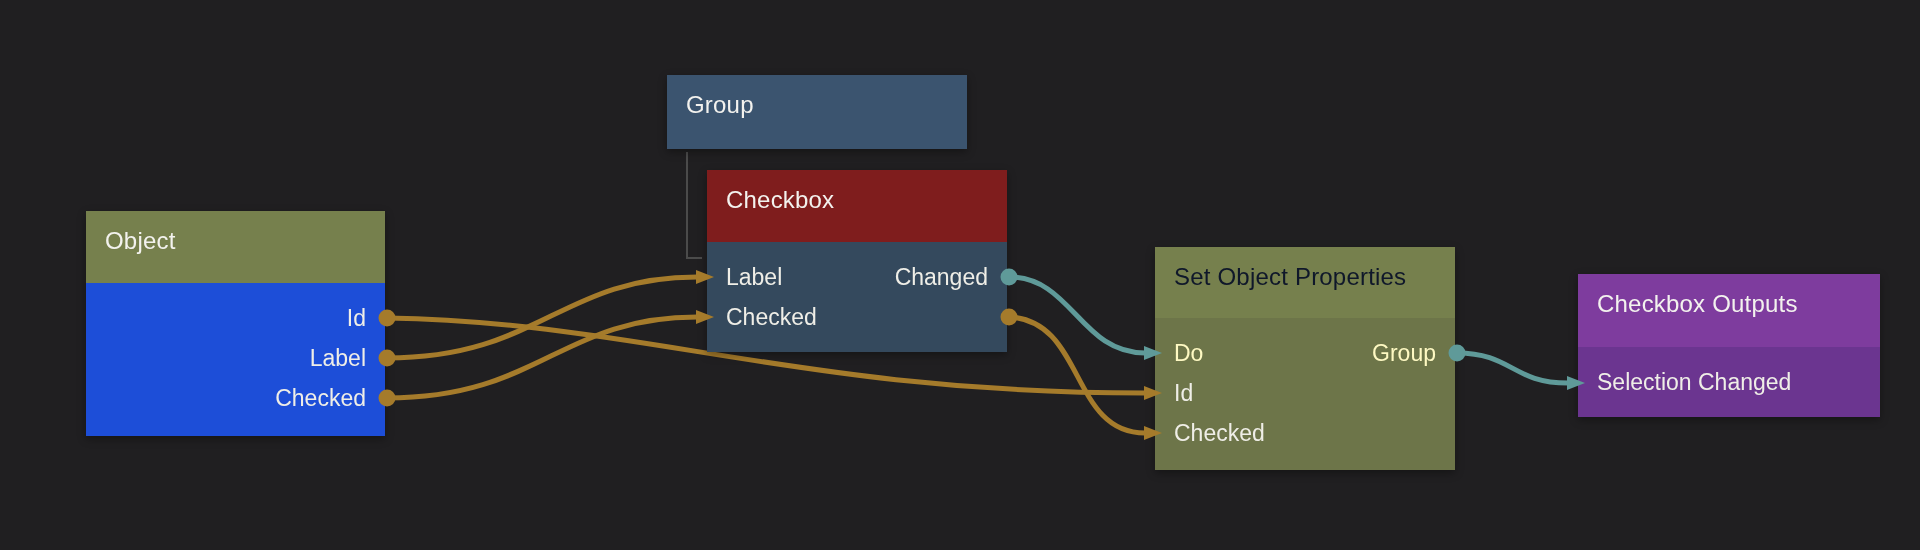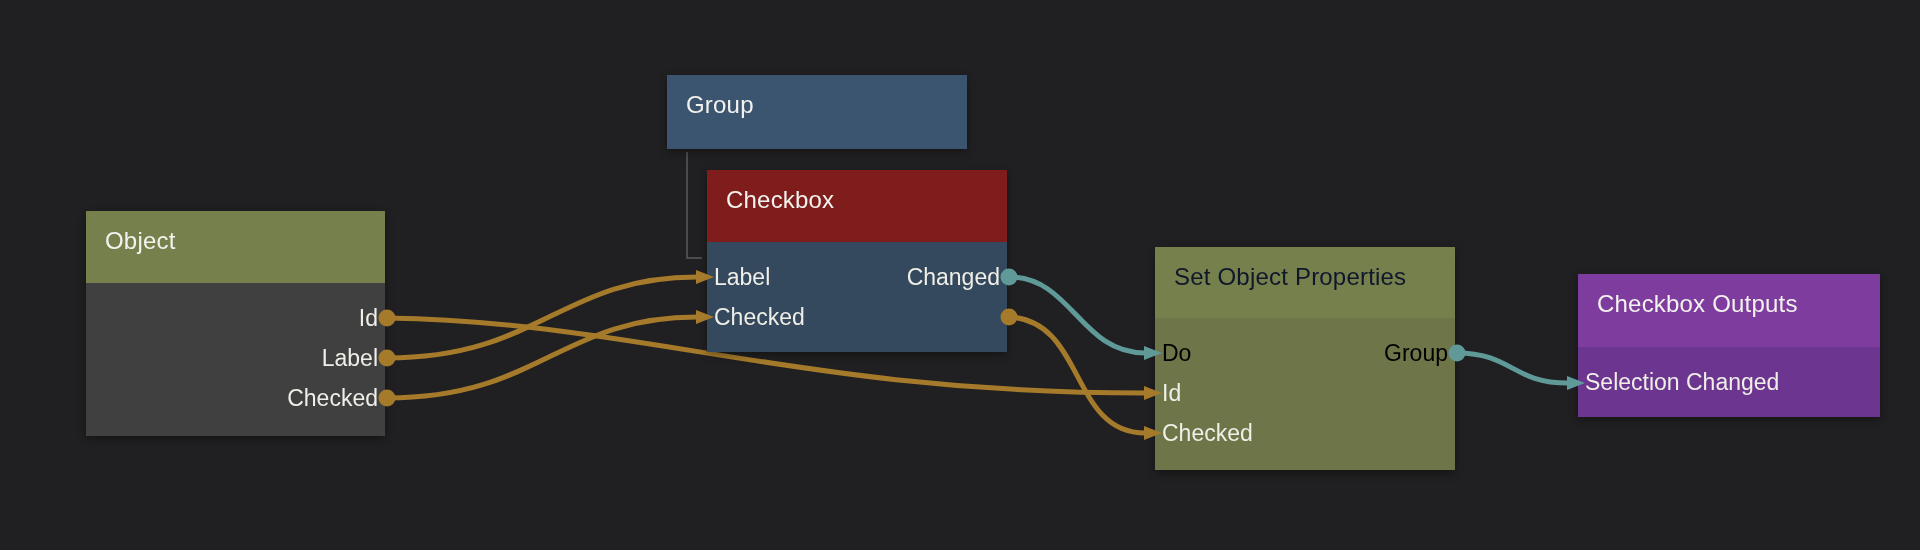--- a/index.html
+++ b/index.html
@@ -19,41 +19,41 @@
     padding:16px 19px;
     box-sizing:border-box;
   }
   .node-title{
     font-size:24px;
     letter-spacing:0.2px;
   }
   .node-row{
     position:absolute;left:0;right:0;height:40px;
     display:flex;align-items:center;justify-content:space-between;
-    padding:0 7px;box-sizing:border-box;
+    padding:0 19px;box-sizing:border-box;
     font-size:23px;
   }
   .row-label-left{margin-right:auto;}
   .row-label-right{margin-left:auto;}
 </style>
 </head>
 <body>
 
 <div class="canvas" style="background: rgb(32, 31, 33);">
   <svg class="wire-layer" width="1920" height="550">
       <polyline points="687,152 687,258 702,258" fill="none" stroke="#4b4b4b" stroke-width="2"></polyline>
       <path d="M387,318 C640,322 800,393 1145,393" fill="none" stroke="#a57b2b" stroke-width="5"></path>
       <path d="M387,358 C540,358 560,277 697,277" fill="none" stroke="#a57b2b" stroke-width="5"></path>
       <path d="M387,398 C540,398 560,317 697,317" fill="none" stroke="#a57b2b" stroke-width="5"></path>
       <path d="M1009,277 C1072,277 1080,353 1145,353" fill="none" stroke="#5f9a99" stroke-width="5"></path>
       <path d="M1009,317 C1085,320 1070,433 1145,433" fill="none" stroke="#a57b2b" stroke-width="5"></path>
       <path d="M1457,353 C1512,353 1512,383 1568,383" fill="none" stroke="#5f9a99" stroke-width="5"></path>
     </svg>
   <div>
-      <div class="node" style="left: 86px; top: 211px; width: 299px; height: 225px; background: #404040;">
+      <div class="node" style="left: 86px; top: 211px; width: 299px; height: 225px; background: #1d4ed8;">
         <div class="node-header" style="height: 72px; background: rgb(118, 128, 77);">
           <span class="node-title" style="color: rgb(243, 242, 238);">Object</span>
         </div>
         <div class="node-row" style="top: 87px; color: rgb(239, 238, 231); justify-content: flex-end;">
           <span class="row-label-right">Id</span>
         </div>
         <div class="node-row" style="top: 127px; color: rgb(239, 238, 231); justify-content: flex-end;">
           <span class="row-label-right">Label</span>
         </div>
         <div class="node-row" style="top: 167px; color: rgb(239, 238, 231); justify-content: flex-end;">
@@ -74,21 +74,21 @@
           <span class="row-label-right">Changed</span>
         </div>
         <div class="node-row" style="top: 127px; color: rgb(239, 238, 231); justify-content: space-between;">
           <span class="row-label-left">Checked</span>
         </div>
       </div>
       <div class="node" style="left: 1155px; top: 247px; width: 300px; height: 223px; background: rgb(109, 117, 73);">
         <div class="node-header" style="height: 71px; background: rgb(118, 128, 77);">
           <span class="node-title" style="color: #0f172a;">Set Object Properties</span>
         </div>
-        <div class="node-row" style="top: 86px; color: #000000; justify-content: center;">
+        <div class="node-row" style="top: 86px; color: #fef9c3; justify-content: center;">
           <span class="row-label-left">Do</span>
           <span class="row-label-right">Group</span>
         </div>
         <div class="node-row" style="top: 126px; color: rgb(239, 238, 231); justify-content: flex-start;">
           <span class="row-label-left">Id</span>
         </div>
         <div class="node-row" style="top: 166px; color: rgb(239, 238, 231); justify-content: flex-start;">
           <span class="row-label-left">Checked</span>
         </div>
       </div>

